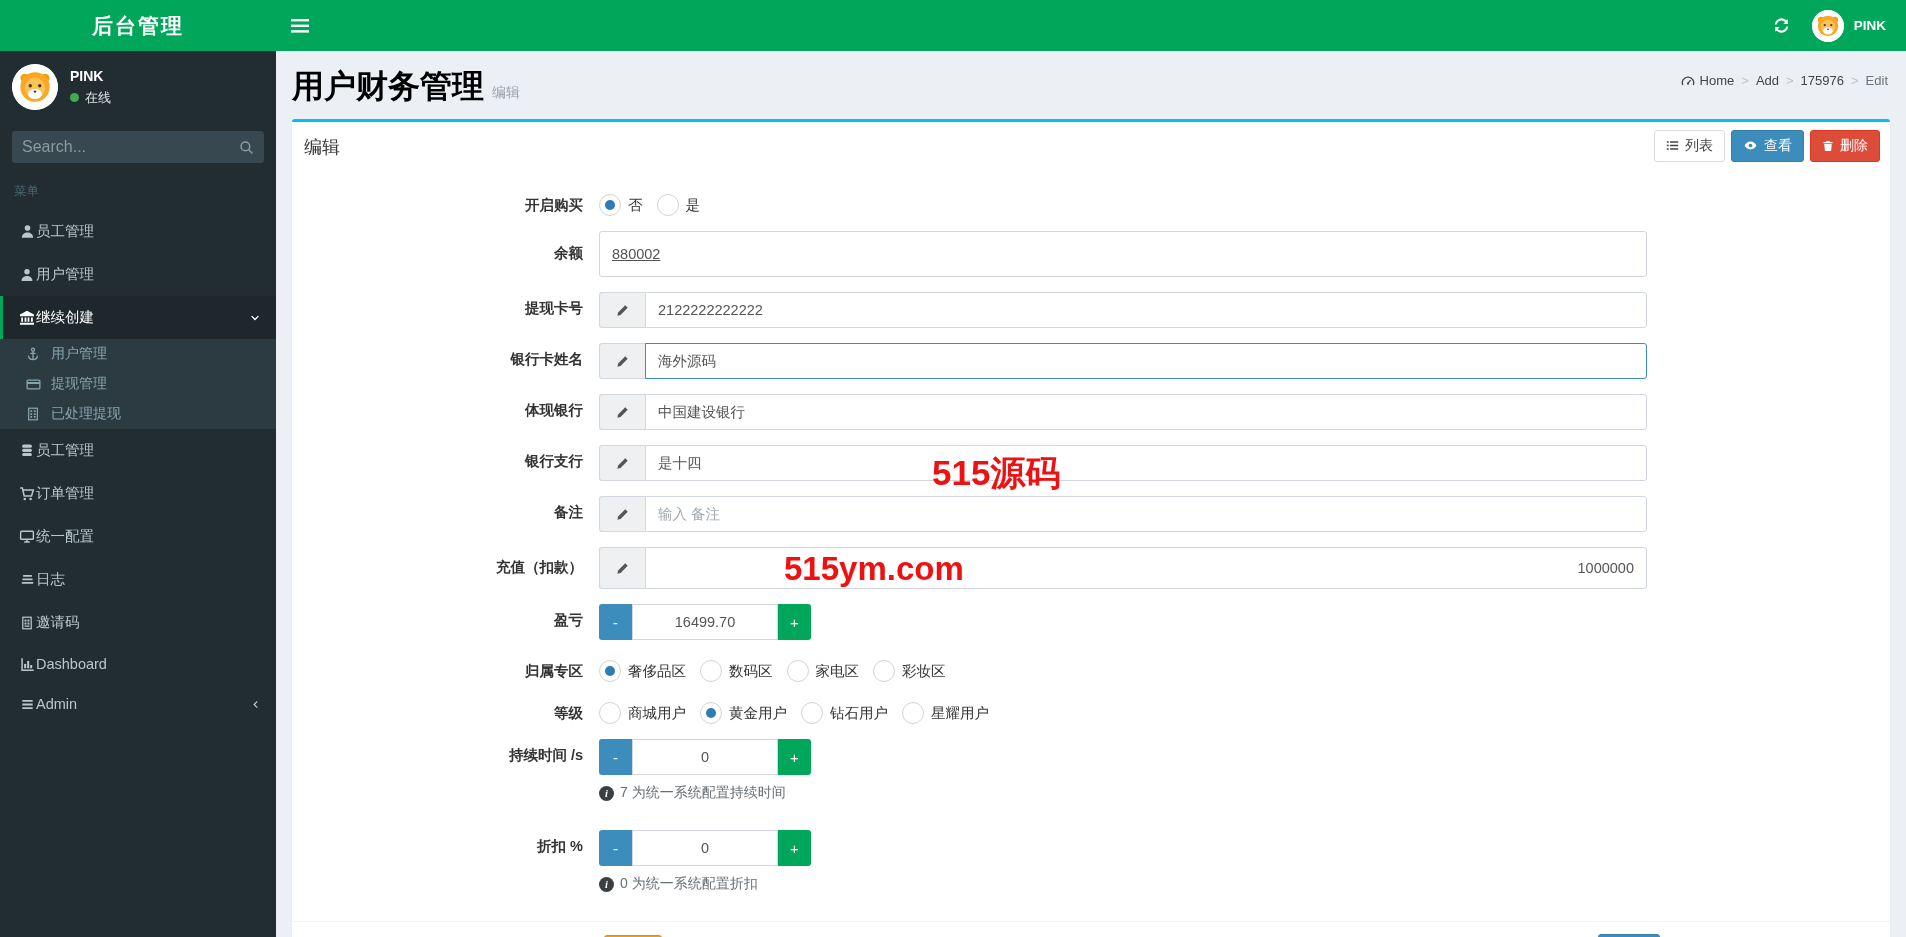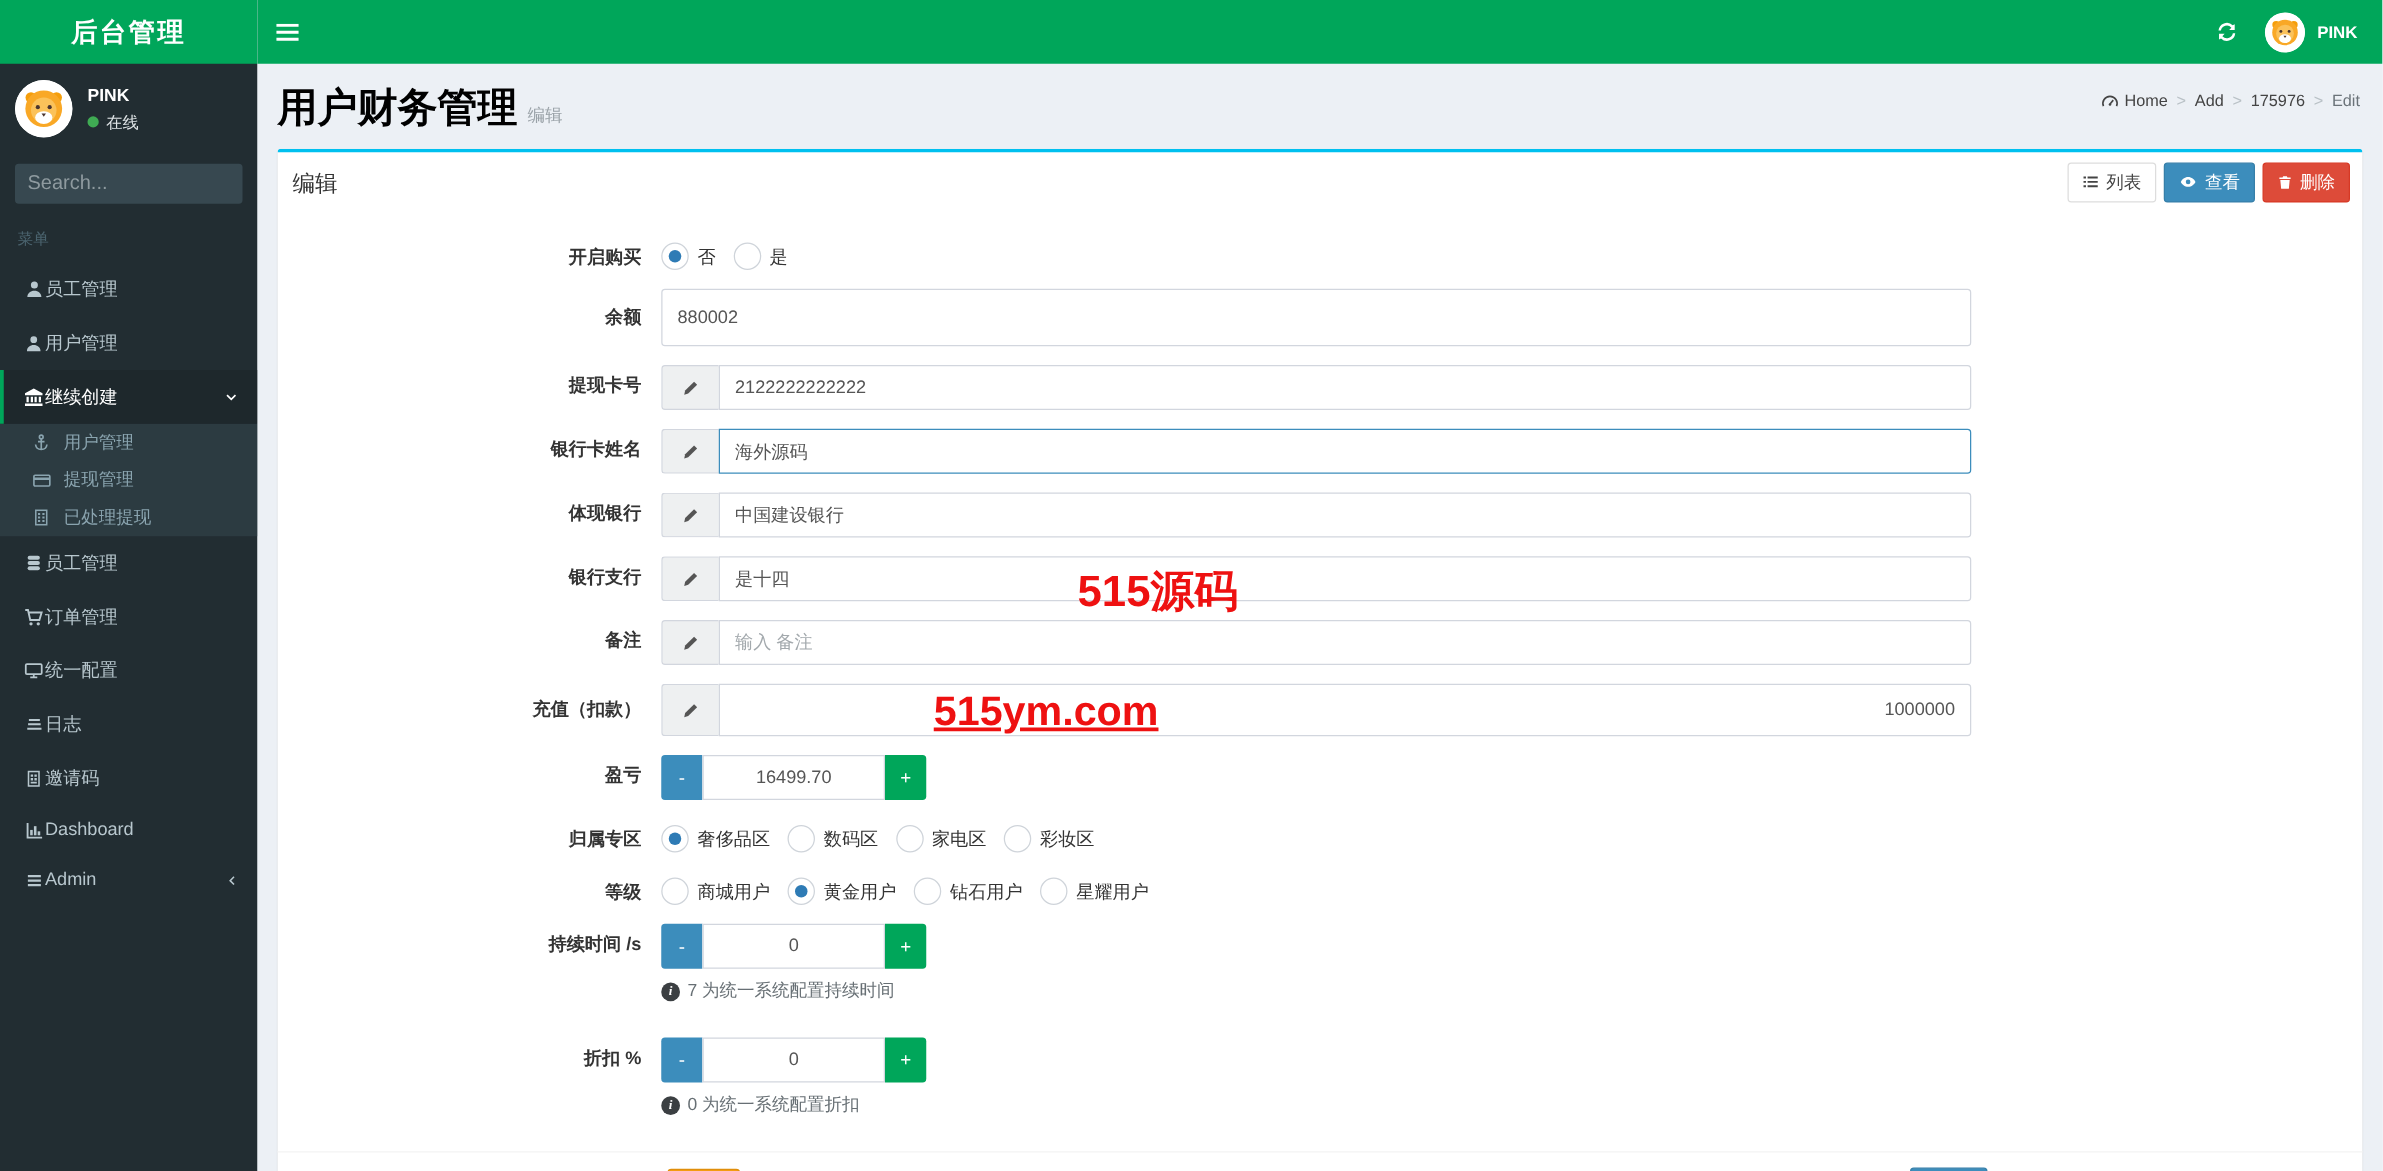--- a/index.html
+++ b/index.html
@@ -1,21 +1,21 @@
 <!DOCTYPE html>
 <html><head>
 <meta charset="utf-8">
 <style>
   * { margin:0; padding:0; box-sizing:border-box; }
   html,body { width:1906px; height:937px; overflow:hidden;
     font-family:"Liberation Sans","DejaVu Sans",sans-serif; font-size:14.5px; background:#ecf0f5; }
   .app { display:flex; width:1906px; height:937px; }
 
   
-  .sidebar { width:206px; flex-shrink:0; background:#222d32; height:100%; position:relative; }
+  .sidebar { width:276px; flex-shrink:0; background:#222d32; height:100%; position:relative; }
   .brand { height:51px; background:#00a65a; color:#fff; display:flex; align-items:center; justify-content:center;
     font-size:21px; font-weight:700; letter-spacing:2px; }
   .user-panel { display:flex; align-items:center; gap:12px; padding:13px 12px; }
   .avatar { width:46px; height:46px; border-radius:50%; background:#fff; overflow:hidden; flex-shrink:0; }
   .user-meta .name { color:#fff; font-weight:700; font-size:14px; margin-bottom:5px; }
   .user-meta .status { color:#dfe4e6; font-size:13px; display:flex; align-items:center; gap:6px; }
   .dot { width:9px; height:9px; border-radius:50%; background:#3fab53; display:inline-block; }
   .search-box { margin:8px 12px 4px; background:#374850; border-radius:3px; display:flex; align-items:center; padding:0 10px; height:32px; }
   .search-box input { flex:1; background:transparent; border:0; outline:none; color:#ccc; font-size:16px; font-family:inherit; }
   .search-box input::placeholder { color:#8e9a9f; }
@@ -67,21 +67,21 @@
   .col-control { width:1048px; }
   .radio-line, .check-line { display:flex; align-items:center; padding-top:5px; }
   .radio-opt { display:flex; align-items:center; margin-right:14px; color:#333; cursor:pointer; }
   .radio-circle { width:22px; height:22px; border-radius:50%; border:1px solid #cfd4da; background:#fff; margin-right:7px; position:relative; flex-shrink:0; }
   .radio-opt.checked .radio-circle::after { content:''; position:absolute; left:5px; top:5px; width:10px; height:10px; border-radius:50%; background:#2e7bb5; }
   .input-group { display:flex; }
   .addon { width:46px; border:1px solid #d2d6de; border-right:0; background:#eef0f1; display:flex; align-items:center; justify-content:center; color:#555; border-radius:3px 0 0 3px; flex-shrink:0; }
   .form-control { flex:1; height:36px; border:1px solid #d2d6de; padding:6px 12px; font-size:14.5px; color:#555;
     outline:none; font-family:inherit; border-radius:0 3px 3px 0; width:100%; }
   .form-control::placeholder { color:#a3a9ad; }
-  .no-addon { border-radius:3px; }
+  .no-addon { border-radius:3px;text-decoration:underline; }
   .tall { height:46px; }
   .mid { height:42px; }
   .right-align { text-align:right; }
   .focused { border-color:#3c8dbc; }
 
   .stepper { display:flex; width:212px; }
   .step-btn { width:33px; height:36px; border:0; color:#fff; font-size:15px; cursor:pointer; display:flex; align-items:center; justify-content:center; font-family:inherit; }
   .step-minus { background:#3c8dbc; border-radius:3px 0 0 3px; }
   .step-plus { background:#00a65a; border-radius:0 3px 3px 0; }
   .step-input { width:146px; border:1px solid #d2d6de; text-align:center; color:#555; font-size:14.5px; outline:none; font-family:inherit; }
@@ -92,21 +92,21 @@
   .box-footer { border-top:1px solid #f4f4f4; padding:12px; }
   .footer-row { margin-left:300px; width:1056px; display:flex; justify-content:space-between; align-items:center; }
   .btn-reset { background:#f39c12; border-color:#e08e0b; color:#fff; padding:7px 13px; font-size:15px; }
   .footer-right { display:flex; align-items:center; }
   .checkbox-opt { display:flex; align-items:center; margin-right:16px; color:#333; font-weight:700; font-size:14px; cursor:pointer; }
   .checkbox-box { width:20px; height:20px; border:1px solid #cfd4da; background:#fff; margin-right:6px; border-radius:2px; }
   .btn-submit { background:#3c8dbc; border-color:#367fa9; color:#fff; padding:8px 15px; font-size:15px; }
 
   .wm { position:absolute; color:#ee1111; font-weight:700; pointer-events:none; }
   .wm1 { left:656px; top:399px; font-size:35px; }
-  .wm2 { left:541px; top:499px; font-size:33px;text-decoration:underline; }
+  .wm2 { left:508px; top:499px; font-size:33px; }
 
   svg { display:block; }
 </style>
 </head>
 <body>
 
 <div class="app">
 
   <aside class="sidebar">
     <div class="brand">后台管理</div>

